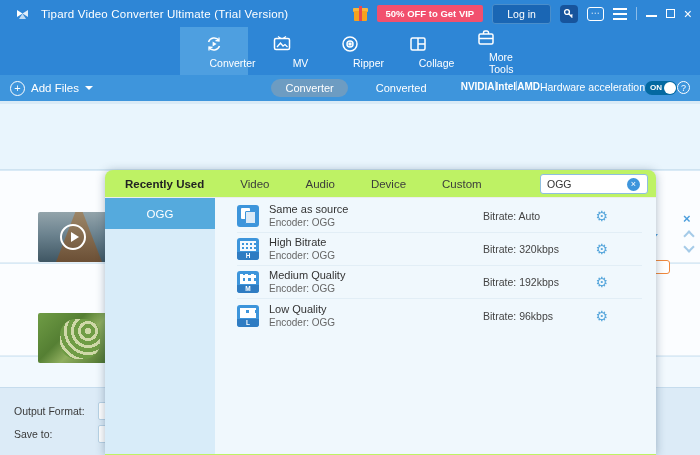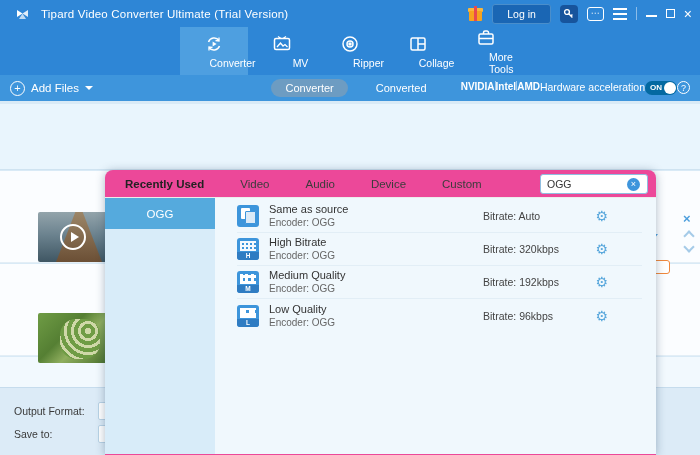--- a/index.html
+++ b/index.html
@@ -100,21 +100,21 @@
   .chev-dn{top:142px;transform:rotate(225deg);}
 
   
   .bottom{position:absolute;left:0;top:286px;width:700px;height:68px;background:#DCEBF7;border-top:1px solid #c6dced;}
   .b-row{position:absolute;left:14px;display:flex;align-items:center;gap:8px;font-size:10.5px;color:#3a3a3a;}
   .br1{top:14px;} .br2{top:37px;}
   .b-row .lab{width:76px;}
   .dd{width:130px;height:18px;background:#fff;border:1px solid #b9d3e6;border-radius:2px;font-size:10.5px;color:#3a3a3a;line-height:16px;padding:0 6px;white-space:nowrap;overflow:hidden;}
 
   
-  .popup{position:absolute;left:105px;top:170px;width:551px;height:285px;background:#ec4899;border-radius:8px 8px 0 0;box-shadow:0 1px 10px rgba(30,60,90,.35);z-index:5;}
+  .popup{position:absolute;left:105px;top:170px;width:551px;height:285px;background:#bef264;border-radius:8px 8px 0 0;box-shadow:0 1px 10px rgba(30,60,90,.35);z-index:5;}
   .pp-head{position:relative;height:28px;display:flex;align-items:center;gap:36px;padding-left:20px;border-bottom:1px solid #ececec;}
   .pp-tab{font-size:11.5px;color:#3c3c3c;}
   .pp-tab.active{color:#222;font-weight:bold;}
   .search{position:absolute;right:8px;top:4px;width:108px;height:20px;border:1px solid #8FBEE0;border-radius:3px;background:#fff;display:flex;align-items:center;}
   .search input{border:none;outline:none;width:84px;font-size:10.5px;color:#333;padding:0 0 0 6px;background:transparent;font-family:"Liberation Sans",sans-serif;}
   .clear-ic{width:13px;height:13px;border-radius:50%;background:#3E95DC;color:#fff;font-size:9px;line-height:13px;text-align:center;margin-left:2px;}
   .pp-body{display:flex;height:256px;}
   .pp-side{width:110px;background:#D8ECF9;}
   .side-item{height:31px;background:#55AADD;color:#fff;font-size:11.5px;display:flex;align-items:center;justify-content:center;}
   .pp-list{flex:1;background:#F0F8FD;padding:2px 0 0 22px;position:relative;}
@@ -148,20 +148,21 @@
           </g>
         </svg>
     </span>
     <span class="app-title">Tipard Video Converter Ultimate (Trial Version)</span>
     <div class="tb-right">
       <span class="gift">
           <i class="lid"></i>
           <i class="box"></i>
           <i class="ribbon"></i>
         </span>
+      <span class="promo">50% OFF to Get VIP</span>
       <span class="login-btn">Log in</span>
       <span class="key-circle">
         <svg width="11" height="11" viewBox="0 0 11 11">
             <circle cx="4" cy="4" r="2.4" fill="none" stroke="#fff" stroke-width="1.4"></circle>
             <path d="M5.8 5.8 L9.4 9.4 M8 8 L9.4 6.6" stroke="#fff" stroke-width="1.4" fill="none"></path>
           </svg>
       </span>
       <span class="msg-icon">⋯</span>
       <span class="burger">
           <i></i>

